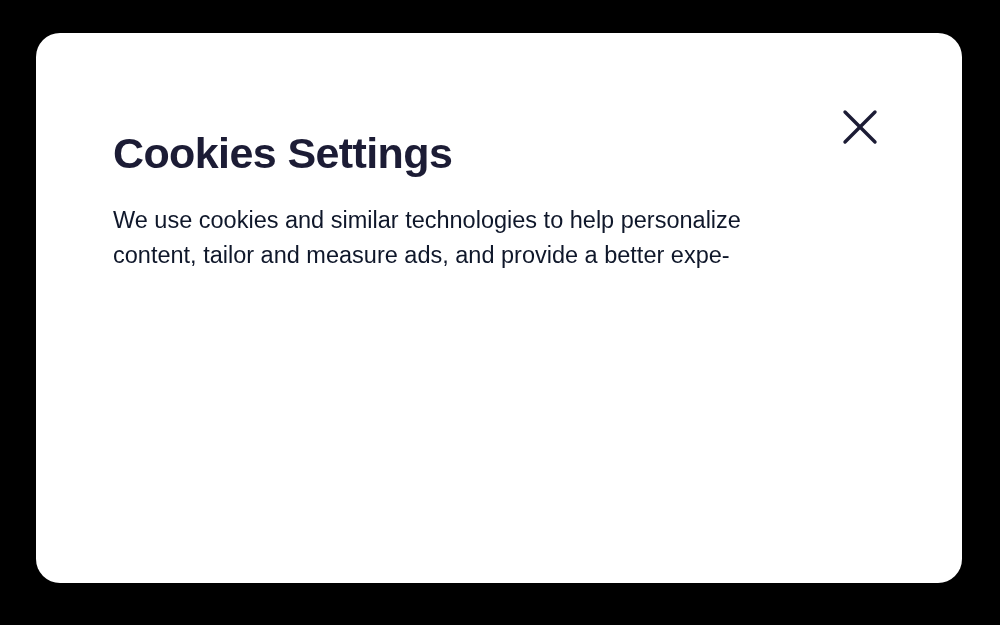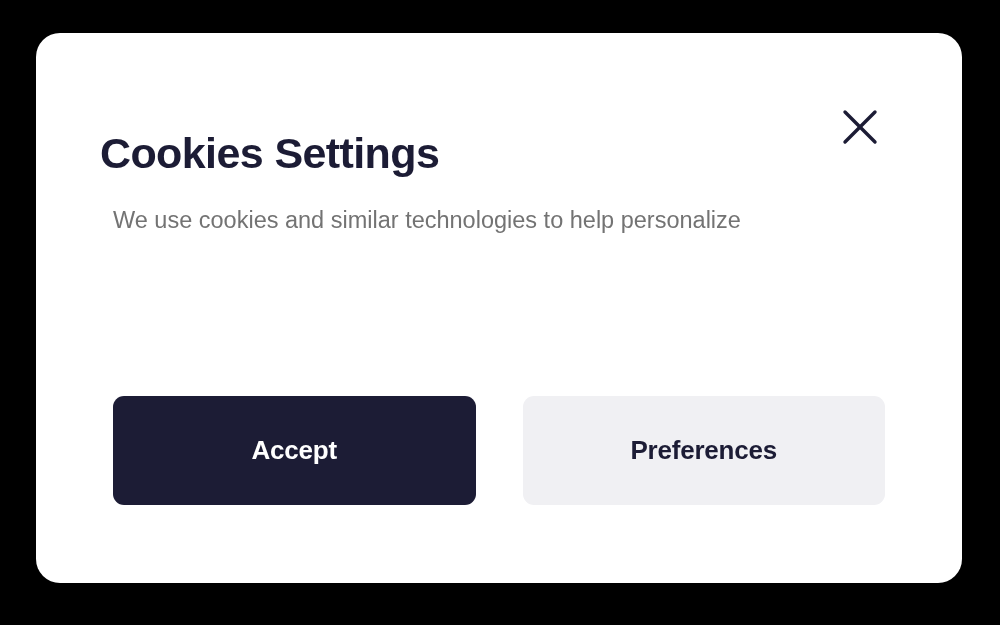--- a/index.html
+++ b/index.html
@@ -37,21 +37,21 @@
   .card-header {
     position: absolute;
     left: 0;
     top: 0;
     width: 100%;
     height: 150px;
   }
 
   .dialog-title {
     position: absolute;
-    left: 64px;
+    left: 77px;
     top: 99px;
     margin: 0;
     font-size: 43px;
     font-weight: bold;
     line-height: 1;
     letter-spacing: -0.6px;
     color: #1C1C35;
     white-space: nowrap;
   }
 
@@ -76,21 +76,21 @@
 
   
   .dialog-body {
     position: absolute;
     left: 77px;
     top: 170px;
     width: 790px;
     margin: 0;
     font-size: 23.5px;
     line-height: 35px;
-    color: #737373;
+    color: #0f172a;
     font-weight: normal;
   }
   .dialog-body .line {
     display: block;
     white-space: nowrap;
   }
 
   
   .dialog-actions {
     position: absolute;
@@ -144,21 +144,18 @@
           <svg width="40" height="40" viewBox="0 0 40 40" aria-hidden="true">
             <line x1="5" y1="5" x2="35" y2="35" stroke="#1C1C35" stroke-width="3.4" stroke-linecap="round"></line>
             <line x1="35" y1="5" x2="5" y2="35" stroke="#1C1C35" stroke-width="3.4" stroke-linecap="round"></line>
           </svg>
         </span>
       </button>
     </div>
 
     <p class="dialog-body">
       <span class="line">We use cookies and similar technologies to help personalize</span>
+      <span class="line">content, tailor and measure ads, and provide a better expe-</span>
     </p>
 
-    <div class="dialog-actions">
-      <button class="btn btn-accept">Accept</button>
-      <button class="btn btn-preferences">Preferences</button>
-    </div>
 
   </div>
 </div>
 
 </body></html>

